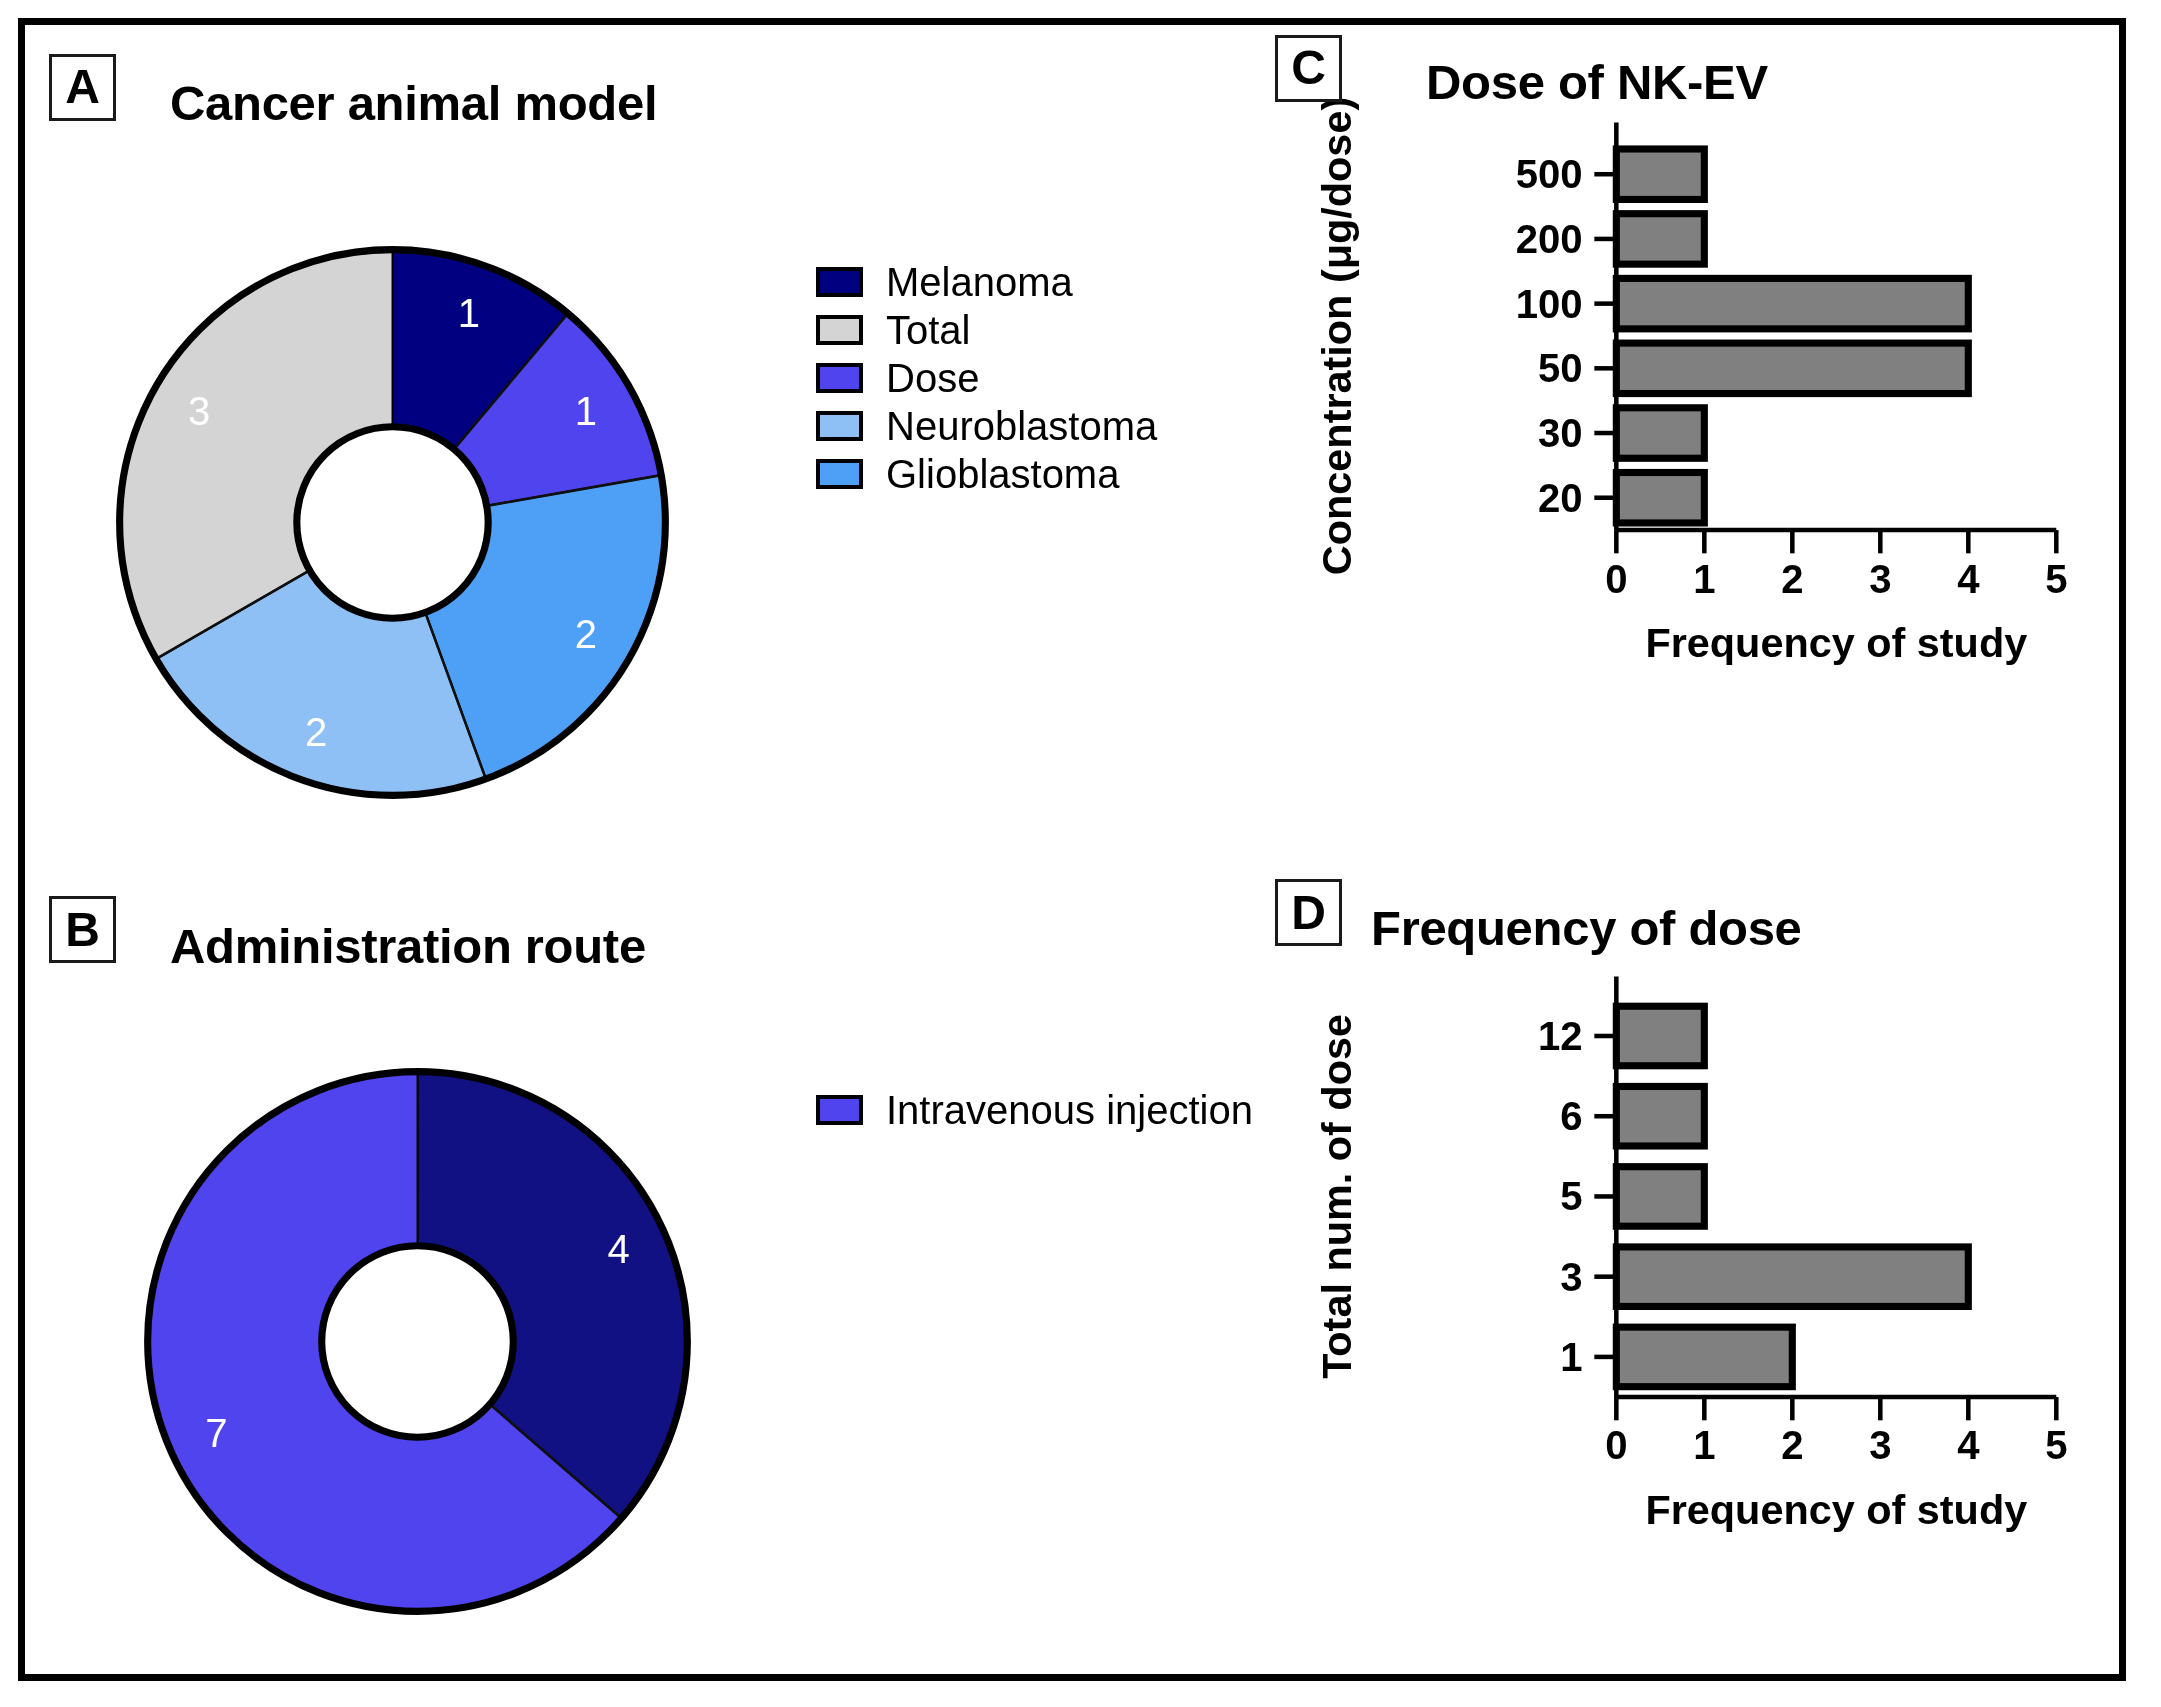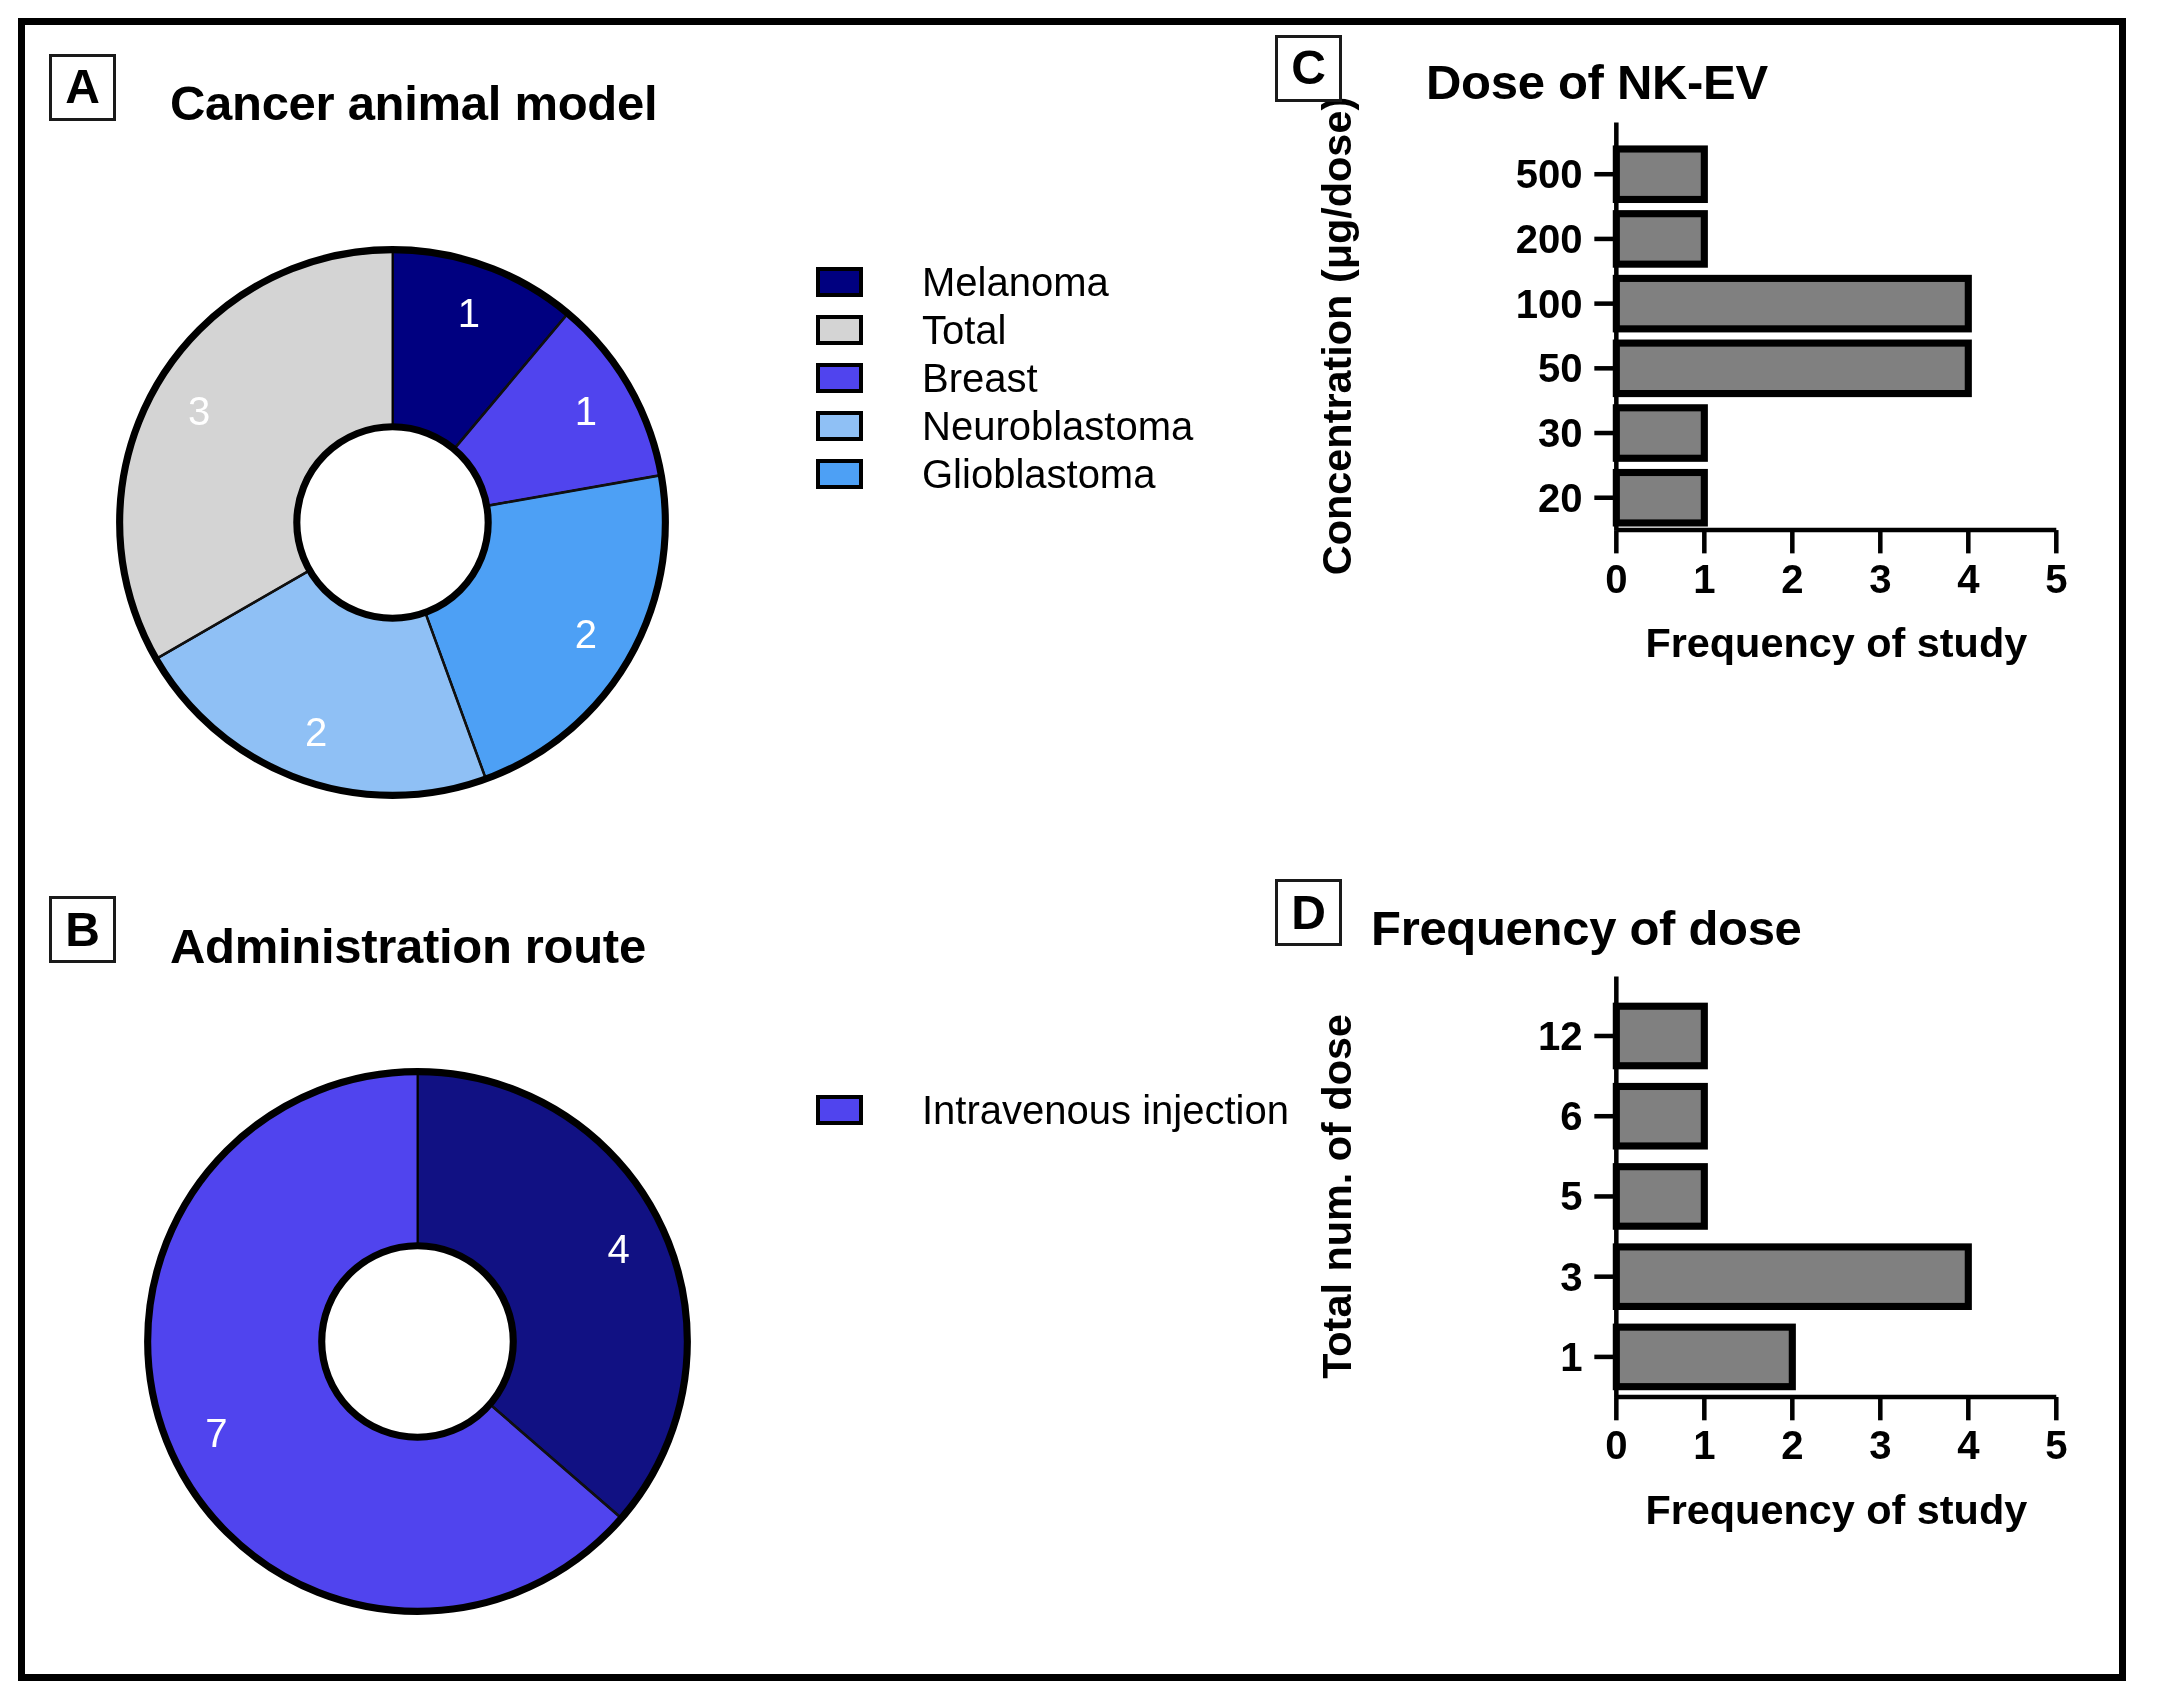--- a/index.html
+++ b/index.html
@@ -61,21 +61,20 @@
     text-anchor: middle;
     dominant-baseline: central;
   }
 
   
   .legend { position: absolute; }
   .legend-row {
     display: flex;
     align-items: center;
     height: 48px;
-    gap: 36px;
   }
   .legend-swatch {
     width: 47px;
     height: 30px;
     border: 4.5px solid #000000;
     box-sizing: border-box;
     flex: none;
   }
   .legend-label {
     margin-left: 23px;
@@ -146,21 +145,21 @@
     <div class="legend-row">
       <span class="legend-swatch" style="background:#000080"></span>
       <span class="legend-label">Melanoma</span>
     </div>
     <div class="legend-row">
       <span class="legend-swatch" style="background:#D4D4D4"></span>
       <span class="legend-label">Total</span>
     </div>
     <div class="legend-row">
       <span class="legend-swatch" style="background:#5044EE"></span>
-      <span class="legend-label">Breast</span>
+      <span class="legend-label">Dose</span>
     </div>
     <div class="legend-row">
       <span class="legend-swatch" style="background:#8FC0F5"></span>
       <span class="legend-label">Neuroblastoma</span>
     </div>
     <div class="legend-row">
       <span class="legend-swatch" style="background:#4DA0F5"></span>
       <span class="legend-label">Glioblastoma</span>
     </div>
   </div>

